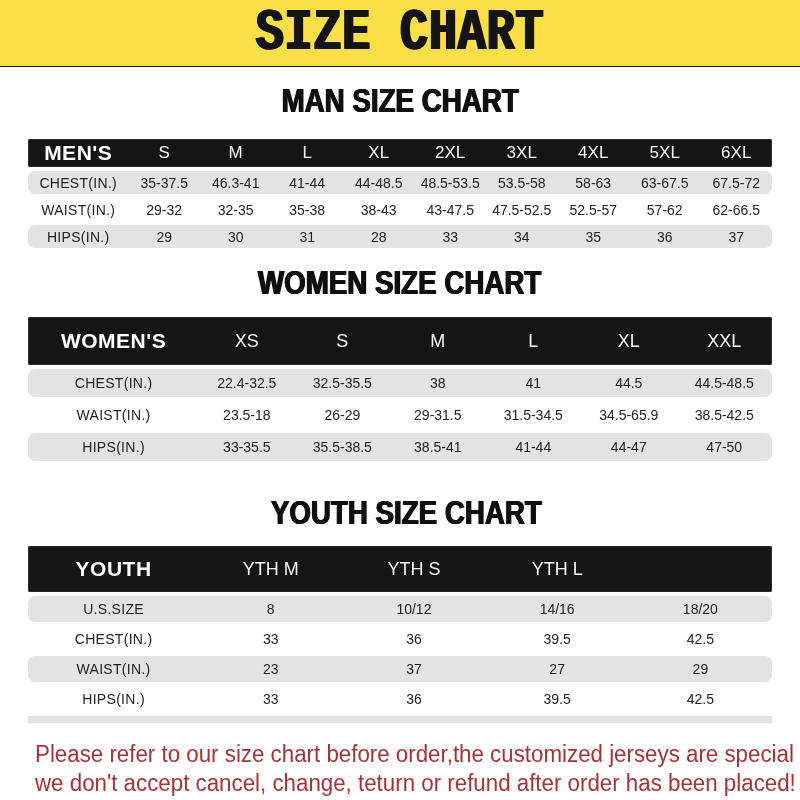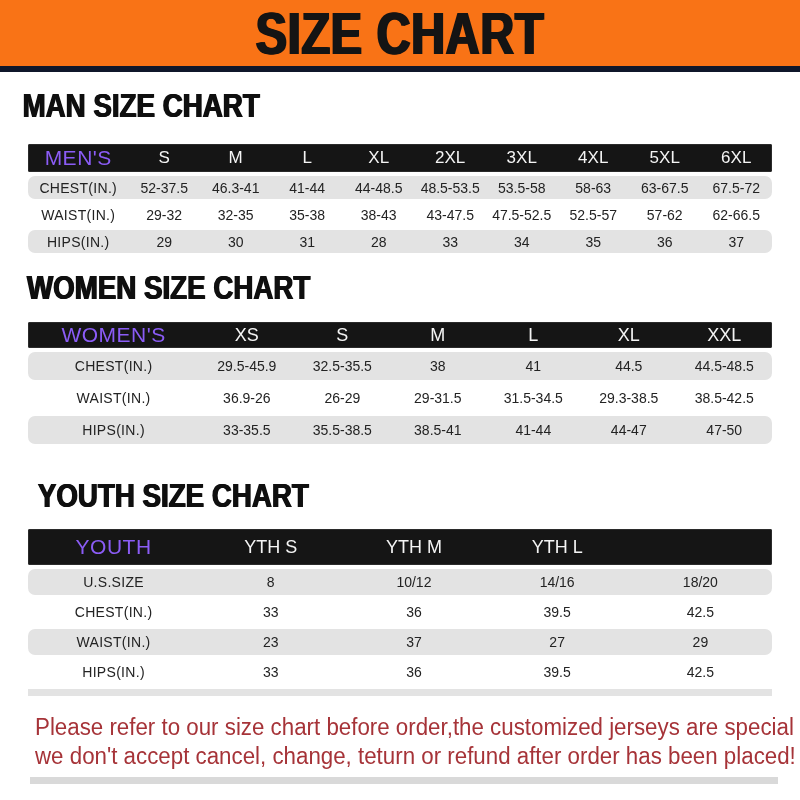--- a/index.html
+++ b/index.html
@@ -3,69 +3,69 @@
 <meta charset="utf-8">
 <style>
   html,body{margin:0;padding:0;}
   body{
     width:800px;height:800px;overflow:hidden;background:#ffffff;
     font-family:"Liberation Sans", sans-serif;
     -webkit-font-smoothing:antialiased;
   }
   
   .banner{
-    height:66px;background:#f97316;border-bottom:6px solid #0f172a;
-    display:flex;align-items:center;justify-content:center;
+    height:66px;background:#fde047;border-bottom:1px solid #0f172a;
+    display:flex;align-items:center;justify-content:center;font-family:Liberation Mono, monospace;
   }
   .banner-title{
     display:inline-block;color:#141414;font-weight:700;font-size:57px;
     letter-spacing:1px;transform:scaleX(0.82) scaleY(1.04);transform-origin:center;
     text-shadow:1.5px 0 #141414, -1.5px 0 #141414;
     line-height:1;
   }
   
   .sec-title{
-    text-align:left;margin:0;color:#0f0f0f;font-weight:700;font-size:33px;line-height:34px;
+    text-align:center;margin:0;color:#0f0f0f;font-weight:700;font-size:33px;line-height:34px;
   }
   .sec-title > span{
     display:inline-block;transform:scaleX(0.84);transform-origin:center;
     text-shadow:0.8px 0 #0f0f0f, -0.8px 0 #0f0f0f;
   }
   .mt-man{margin-top:17px;}
   .mt-women{margin-top:18px;}
   .mt-youth{margin-top:35px;margin-left:12px;}
   
   .size-table{
     margin:0 28px;display:flex;flex-direction:column;gap:4px;
   }
   .size-table .t-header{
     background:#151515;display:grid;align-items:center;
     border-radius:2px;box-shadow:inset 0 0 0 1px #2b2b2b;
   }
   .size-table .t-label{
-    color:#8b5cf6;font-weight:400;text-align:center;letter-spacing:0.5px;
+    color:#ffffff;font-weight:700;text-align:center;letter-spacing:0.5px;
   }
   .size-table .t-size{color:#f4f4f4;text-align:center;font-weight:400;}
   .size-table .t-row{display:grid;align-items:center;background:#ffffff;border-radius:7px;}
   .size-table .t-row.gray{background:#e3e3e3;}
   .size-table .t-rowlabel,.size-table .t-cell{
     text-align:center;color:#232323;font-size:14px;
   }
   .size-table .t-rowlabel{letter-spacing:0.3px;}
   
   .men{--labelw:13.5%;margin-top:21px;}
   .men .t-header{height:28px;font-size:17px;}
   .men .t-label{font-size:21px;}
   .men .t-row{height:23px;}
   .women{--labelw:23%;margin-top:17px;}
-  .women .t-header{height:26px;font-size:18px;}
+  .women .t-header{height:48px;font-size:18px;}
   .women .t-label{font-size:21px;}
   .women .t-row{height:28px;}
   .youth{--labelw:23%;margin-top:16px;}
-  .youth .t-header{height:36px;font-size:18px;}
+  .youth .t-header{height:46px;font-size:18px;}
   .youth .t-label{font-size:21px;}
   .youth .t-row{height:26px;}
   .tail-strip{height:7px;background:#e3e3e3;margin:4px 28px 0 28px;}
   
   .note{margin:17px 20px 0 35px;}
   .note p{
     margin:0;color:#A63338;font-size:23px;line-height:29px;font-weight:500;
     transform:scaleX(0.97);transform-origin:left;white-space:nowrap;
   }
   .bottom-strip{height:7px;background:#d9d9d9;margin:6px 22px 0 30px;}
@@ -86,21 +86,21 @@
       <div class="t-size">L</div>
       <div class="t-size">XL</div>
       <div class="t-size">2XL</div>
       <div class="t-size">3XL</div>
       <div class="t-size">4XL</div>
       <div class="t-size">5XL</div>
       <div class="t-size">6XL</div>
     </div>
     <div class="t-row gray" style="grid-template-columns: var(--labelw) repeat(9, 1fr);">
       <div class="t-rowlabel">CHEST(IN.)</div>
-      <div class="t-cell">52-37.5</div>
+      <div class="t-cell">35-37.5</div>
       <div class="t-cell">46.3-41</div>
       <div class="t-cell">41-44</div>
       <div class="t-cell">44-48.5</div>
       <div class="t-cell">48.5-53.5</div>
       <div class="t-cell">53.5-58</div>
       <div class="t-cell">58-63</div>
       <div class="t-cell">63-67.5</div>
       <div class="t-cell">67.5-72</div>
     </div>
     <div class="t-row" style="grid-template-columns: var(--labelw) repeat(9, 1fr);">
@@ -135,53 +135,53 @@
       <div class="t-label">WOMEN'S</div>
       <div class="t-size">XS</div>
       <div class="t-size">S</div>
       <div class="t-size">M</div>
       <div class="t-size">L</div>
       <div class="t-size">XL</div>
       <div class="t-size">XXL</div>
     </div>
     <div class="t-row gray" style="grid-template-columns: var(--labelw) repeat(6, 1fr);">
       <div class="t-rowlabel">CHEST(IN.)</div>
-      <div class="t-cell">29.5-45.9</div>
+      <div class="t-cell">22.4-32.5</div>
       <div class="t-cell">32.5-35.5</div>
       <div class="t-cell">38</div>
       <div class="t-cell">41</div>
       <div class="t-cell">44.5</div>
       <div class="t-cell">44.5-48.5</div>
     </div>
     <div class="t-row" style="grid-template-columns: var(--labelw) repeat(6, 1fr);">
       <div class="t-rowlabel">WAIST(IN.)</div>
-      <div class="t-cell">36.9-26</div>
+      <div class="t-cell">23.5-18</div>
       <div class="t-cell">26-29</div>
       <div class="t-cell">29-31.5</div>
       <div class="t-cell">31.5-34.5</div>
-      <div class="t-cell">29.3-38.5</div>
+      <div class="t-cell">34.5-65.9</div>
       <div class="t-cell">38.5-42.5</div>
     </div>
     <div class="t-row gray" style="grid-template-columns: var(--labelw) repeat(6, 1fr);">
       <div class="t-rowlabel">HIPS(IN.)</div>
       <div class="t-cell">33-35.5</div>
       <div class="t-cell">35.5-38.5</div>
       <div class="t-cell">38.5-41</div>
       <div class="t-cell">41-44</div>
       <div class="t-cell">44-47</div>
       <div class="t-cell">47-50</div>
     </div>
   </div>
 
 <h2 class="sec-title mt-youth"><span>YOUTH SIZE CHART</span></h2>
 <div class="size-table youth">
     <div class="t-header" style="grid-template-columns: var(--labelw) repeat(4, 1fr);">
       <div class="t-label">YOUTH</div>
+      <div class="t-size">YTH M</div>
       <div class="t-size">YTH S</div>
-      <div class="t-size">YTH M</div>
       <div class="t-size">YTH L</div>
     </div>
     <div class="t-row gray" style="grid-template-columns: var(--labelw) repeat(4, 1fr);">
       <div class="t-rowlabel">U.S.SIZE</div>
       <div class="t-cell">8</div>
       <div class="t-cell">10/12</div>
       <div class="t-cell">14/16</div>
       <div class="t-cell">18/20</div>
     </div>
     <div class="t-row" style="grid-template-columns: var(--labelw) repeat(4, 1fr);">

